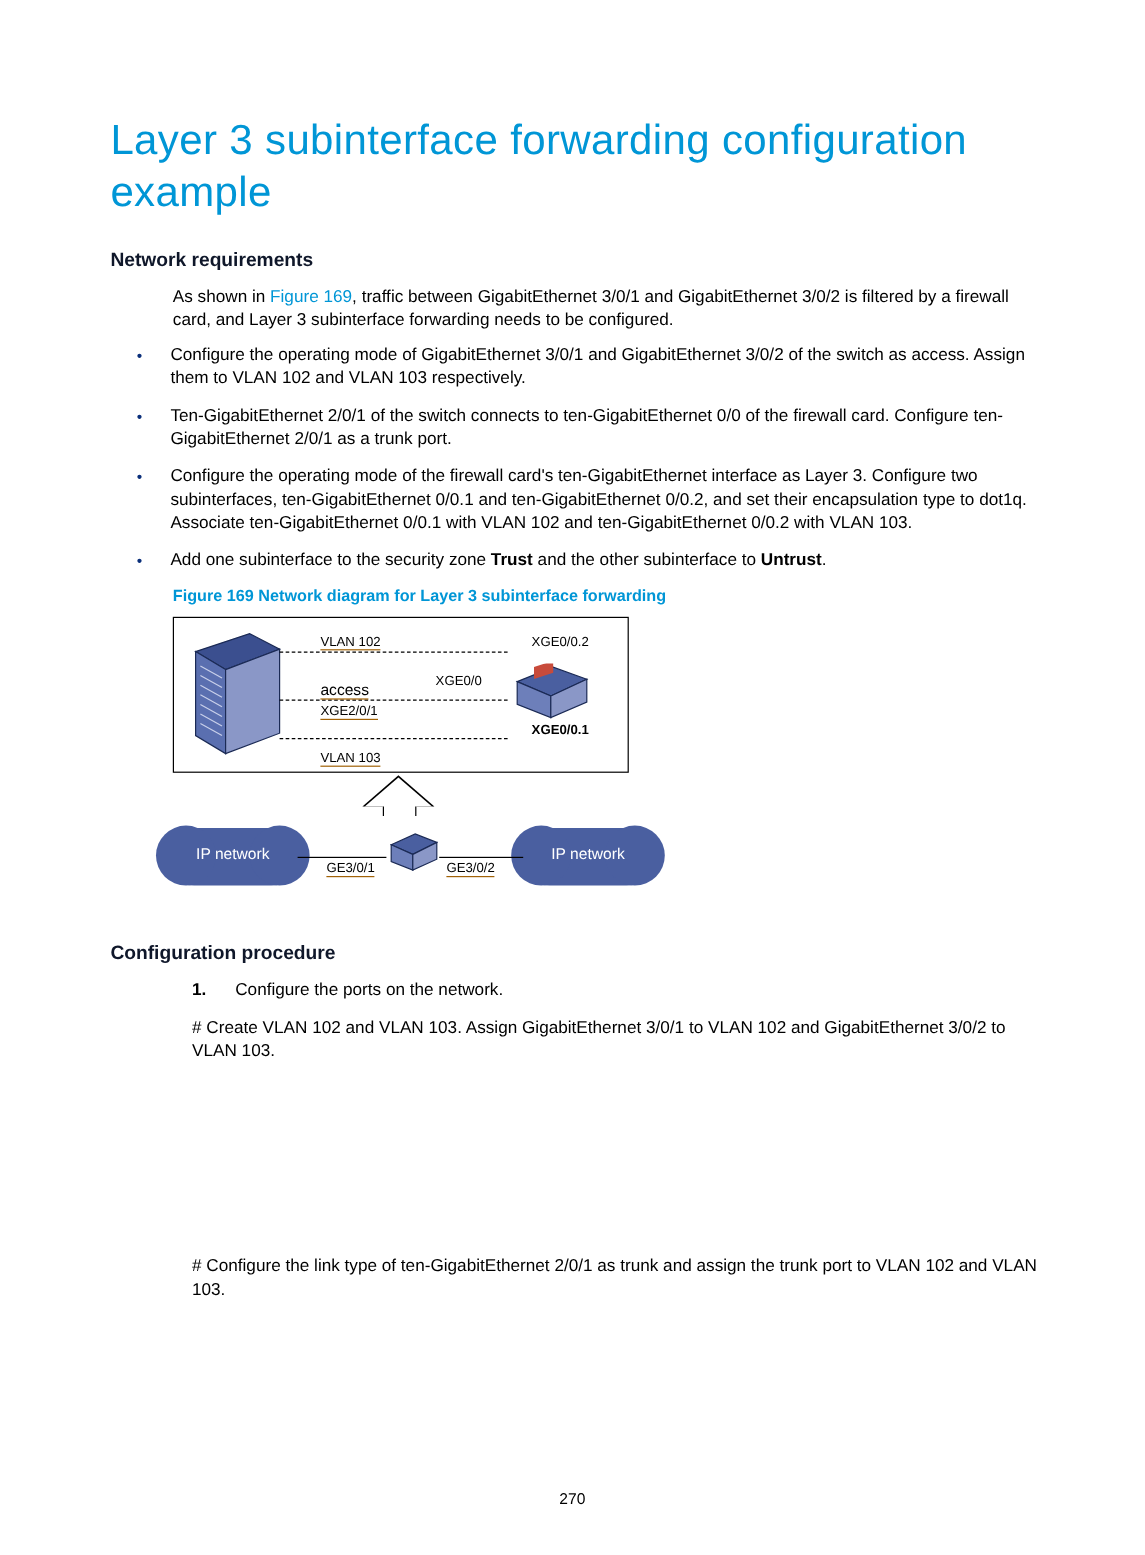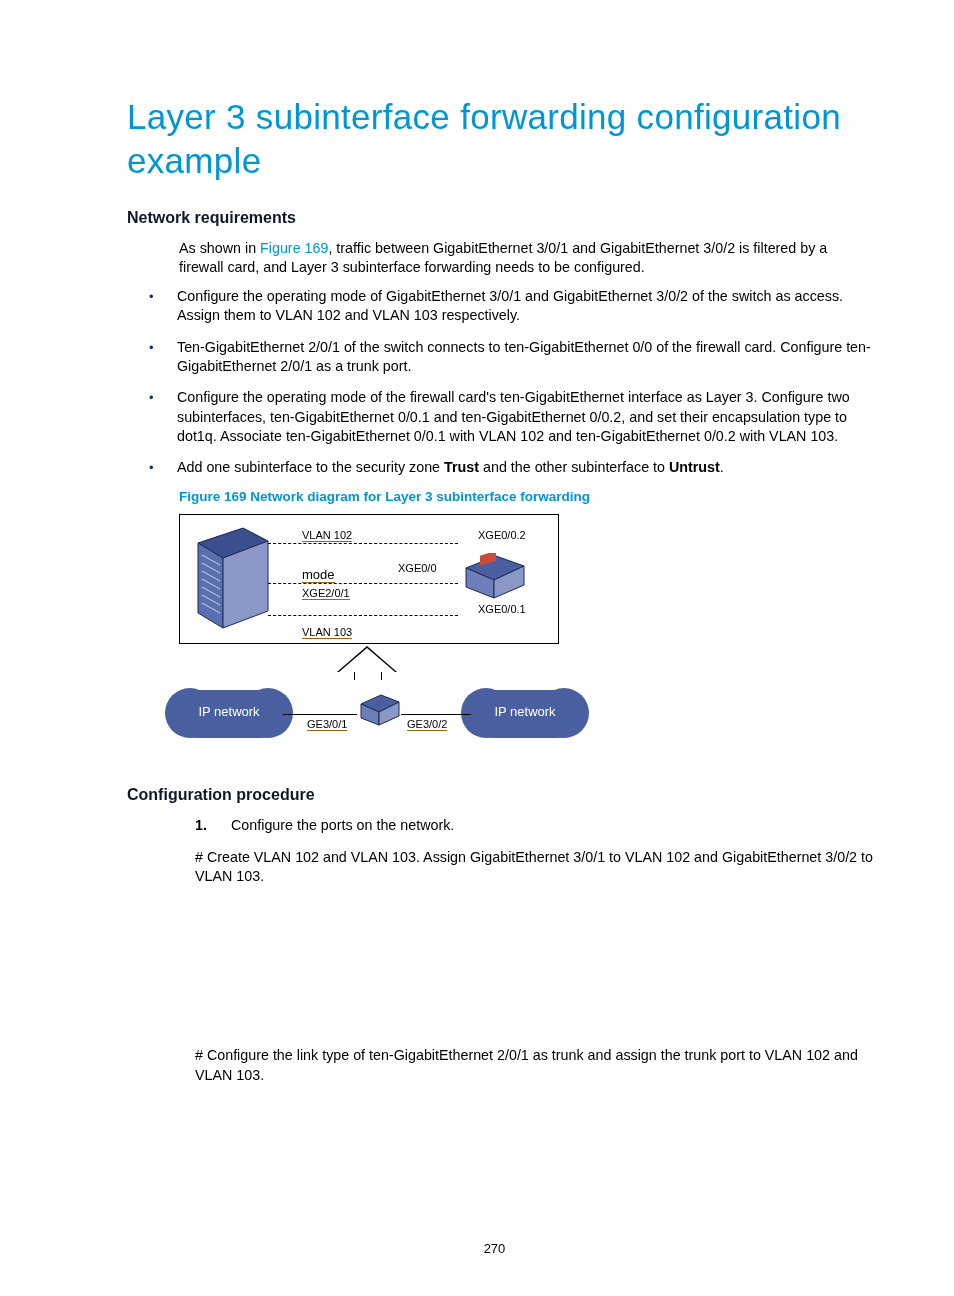--- a/index.html
+++ b/index.html
@@ -1,17 +1,17 @@
 <!DOCTYPE html>
 <html><head>
 <meta charset="utf-8">
 <style>
   * { box-sizing: border-box; margin: 0; padding: 0; }
   html, body { width: 954px; height: 1296px; background: #fff; font-family: Arial, Helvetica, sans-serif; color: #000; }
-  .page { padding: 95px 80px 25px 92px; position: relative; height: 100%; margin-left: 35px; }
+  .page { padding: 95px 80px 25px 92px; position: relative; height: 100%; }
   h1 { font-family: "Trebuchet MS", "Segoe UI", Arial, sans-serif; font-weight: 300; color: #0096d6; font-size: 35px; line-height: 1.25; margin-bottom: 26px; letter-spacing: 0.3px; }
   h2 { font-family: "Trebuchet MS", "Segoe UI", Arial, sans-serif; font-weight: 600; color: #0f172a; font-size: 16px; margin-bottom: 12px; }
   .body-block { padding-left: 52px; font-size: 14.3px; line-height: 1.35; }
   .intro { margin-bottom: 10px; }
   .link { color: #0096d6; }
   ul.bullets { list-style: none; padding-left: 50px; }
   ul.bullets li { position: relative; margin-bottom: 12px; }
   ul.bullets li::before { content: "•"; position: absolute; left: -28px; top: 1px; color: #0a2f7a; font-size: 13px; }
   .bold { font-weight: 700; }
   .fig-caption { font-family: "Trebuchet MS", Arial, sans-serif; font-weight: 700; color: #0096d6; font-size: 13.5px; margin: 10px 0 10px 52px; }
@@ -89,25 +89,25 @@
         <polygon points="36,27 66,13 66,32 36,45" fill="#8a97c7" stroke="#1b2a55" stroke-width="1"></polygon>
         <rect x="22" y="10" width="16" height="10" fill="#c84b3b" transform="skewY(-18)"></rect>
       </svg>
 
       <div class="dashed-line" style="left:88px; top:28px; width:190px;"></div>
       <div class="dashed-line" style="left:88px; top:68px; width:190px;"></div>
       <div class="dashed-line" style="left:88px; top:100px; width:190px;"></div>
 
       <span class="dashlabel solid-underline" style="left:122px; top:14px;">VLAN 102</span>
       <span class="dashlabel" style="left:298px; top:14px;">XGE0/0.2</span>
-      <span class="dashlabel solid-underline" style="left:122px; top:52px; font-size:13px;">mode</span>
+      <span class="dashlabel solid-underline" style="left:122px; top:52px; font-size:13px;">access</span>
       <span class="dashlabel" style="left:218px; top:47px;">XGE0/0</span>
       <span class="dashlabel solid-underline" style="left:122px; top:72px;">XGE2/0/1</span>
       <span class="dashlabel solid-underline" style="left:122px; top:111px;">VLAN 103</span>
-      <span class="dashlabel" style="left:298px; top:88px;">XGE0/0.1</span>
+      <span class="dashlabel" style="left:298px; top:88px;font-weight:bold;">XGE0/0.1</span>
     </div>
 
     <div style="position:relative; width:380px; height:34px;">
       <div class="arrow-up-outline" style="left:158px; top:2px;"></div>
       <div class="arrow-up" style="left:160px; top:4px;"></div>
       <div class="arrow-stem" style="left:175px; top:24px; width:28px; height:12px;"></div>
     </div>
 
     <div class="diagram-lower">
       <div class="cloud" style="left:-6px; top:6px;">

